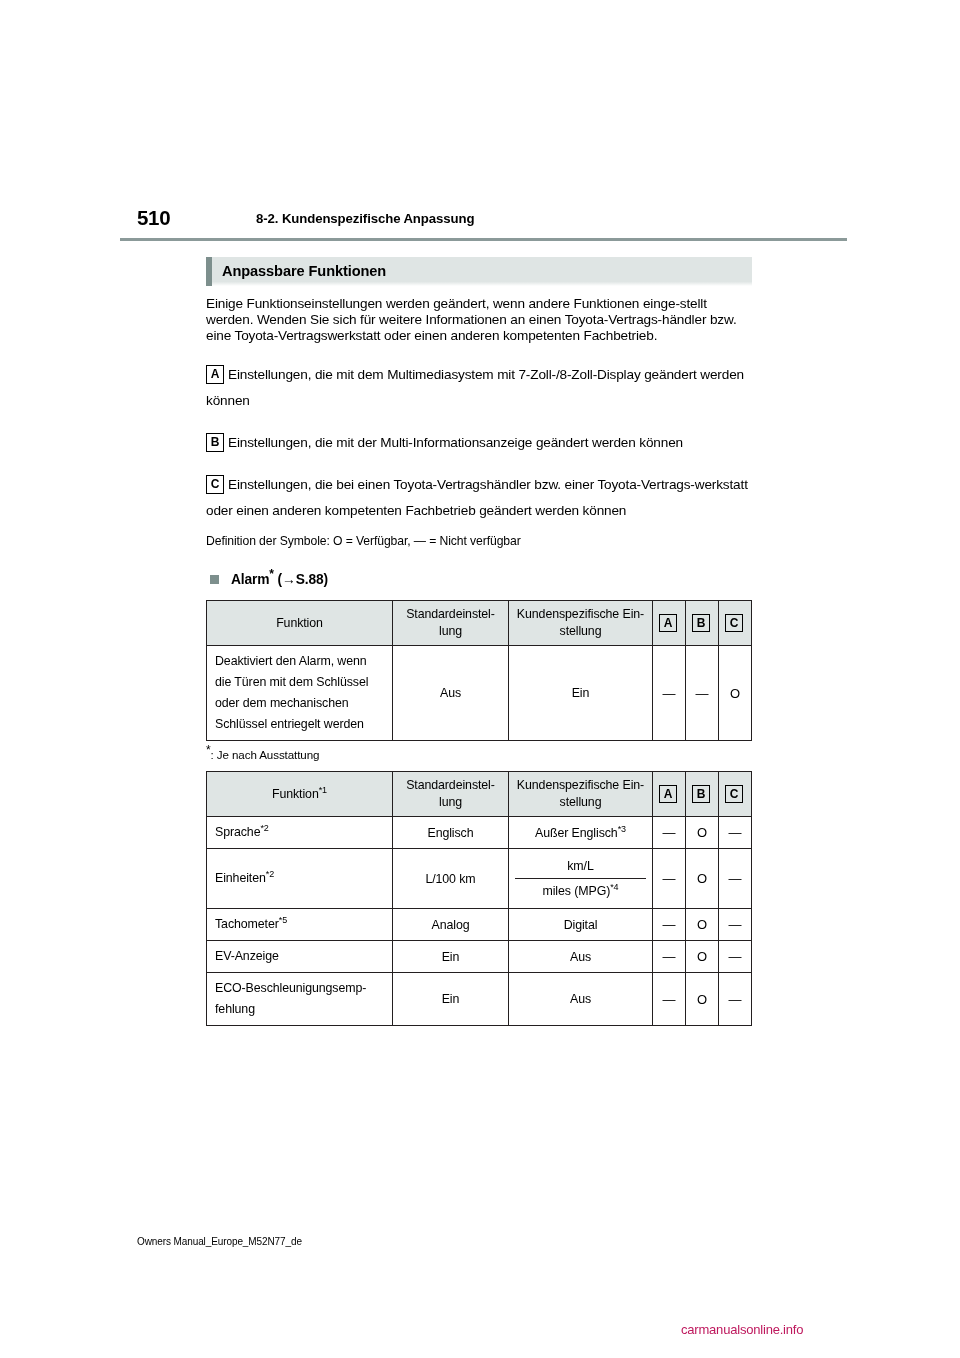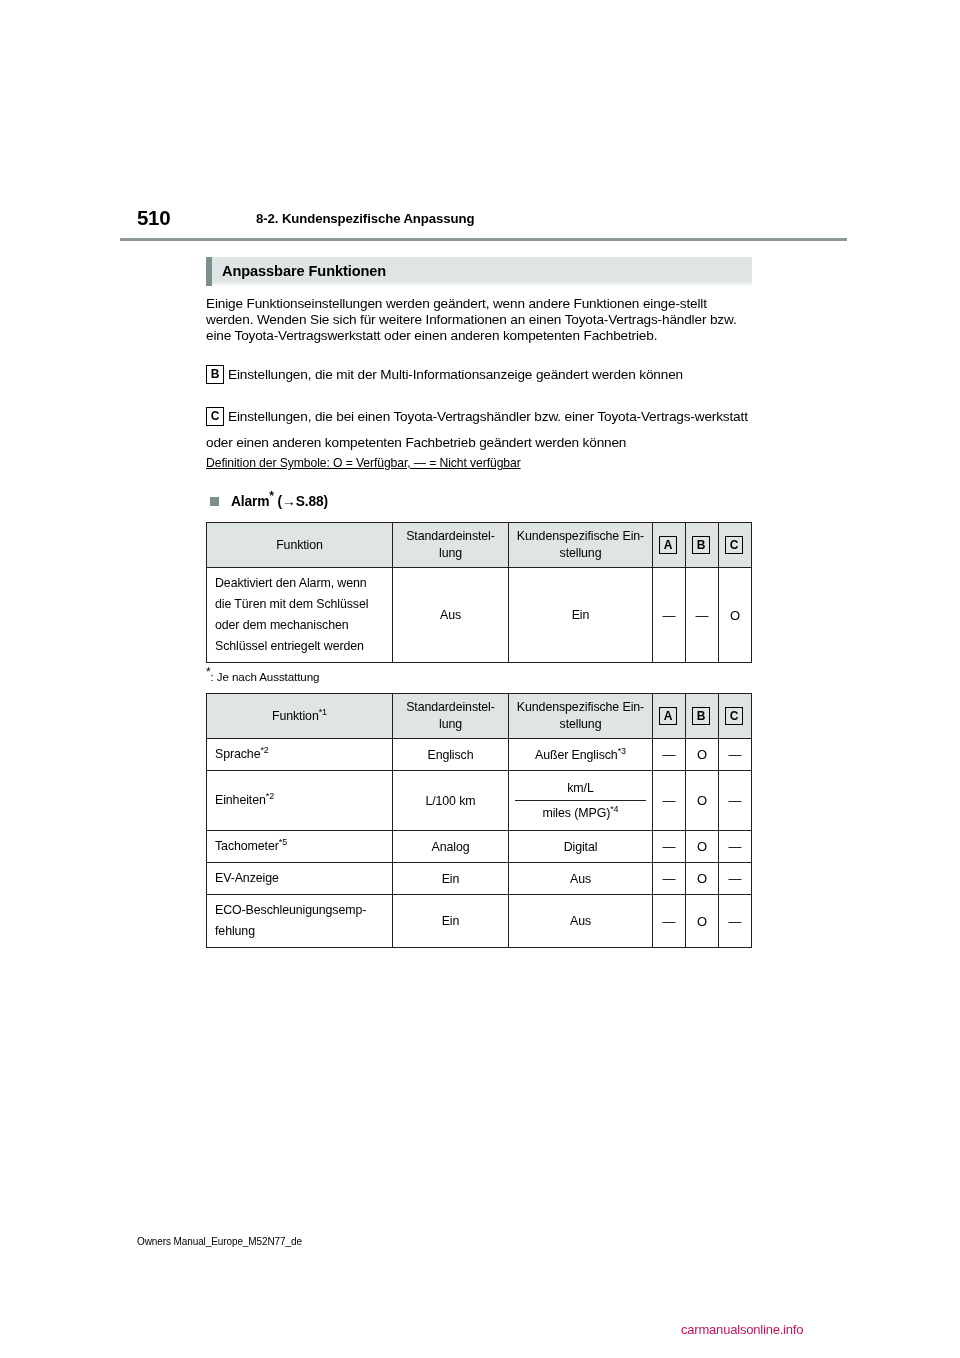--- a/index.html
+++ b/index.html
@@ -104,23 +104,23 @@
     font-size: 12px;
     line-height: 12px;
     padding: 2px 3.5px 2.5px 3.5px;
     margin-right: 4px;
     vertical-align: 1px;
     text-align: center;
     min-width: 9px;
   }
 
   .symbol-def {
+    margin-top: 10px;
     font-size: 12.2px;
     letter-spacing: -0.1px;
-    text-decoration: underline;
   }
 
   
   .subhead {
     margin-top: 22px;
     font-size: 13.8px;
     font-weight: bold;
     letter-spacing: -0.15px;
     line-height: 20px;
     padding-left: 25px;
@@ -231,20 +231,23 @@
 
 <div class="title-bar">
   <span class="title-bar-accent"></span>
   <span class="title-bar-text">Anpassbare Funktionen</span>
 </div>
 
 <div class="content">
 
   <p class="para">Einige Funktionseinstellungen werden geändert, wenn andere Funktionen einge-stellt werden. Wenden Sie sich für weitere Informationen an einen Toyota-Vertrags-händler bzw. eine Toyota-Vertragswerkstatt oder einen anderen kompetenten Fachbetrieb.</p>
 
+  <div class="legend-row">
+    <span class="boxchar">A</span><span>Einstellungen, die mit dem Multimediasystem mit 7-Zoll-/8-Zoll-Display geändert werden können</span>
+  </div>
 
   <div class="legend-row">
     <span class="boxchar">B</span><span>Einstellungen, die mit der Multi-Informationsanzeige geändert werden können</span>
   </div>
 
   <div class="legend-row">
     <span class="boxchar">C</span><span>Einstellungen, die bei einen Toyota-Vertragshändler bzw. einer Toyota-Vertrags-werkstatt oder einen anderen kompetenten Fachbetrieb geändert werden können</span>
   </div>
 
   <div class="symbol-def">Definition der Symbole: O = Verfügbar, — = Nicht verfügbar</div>

